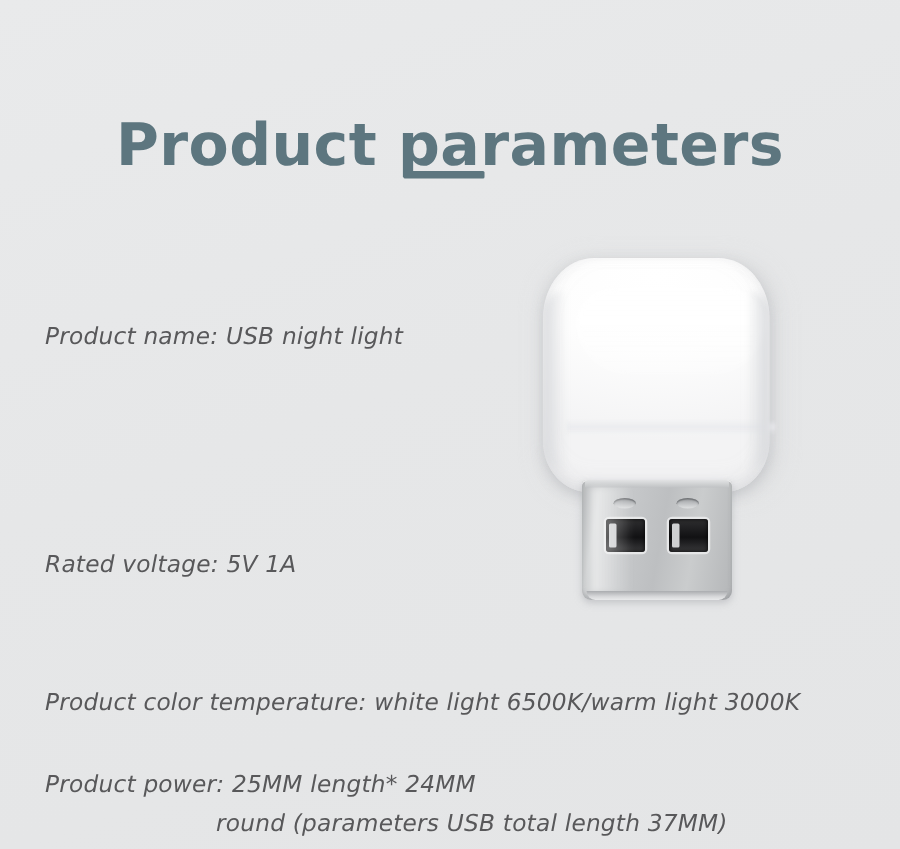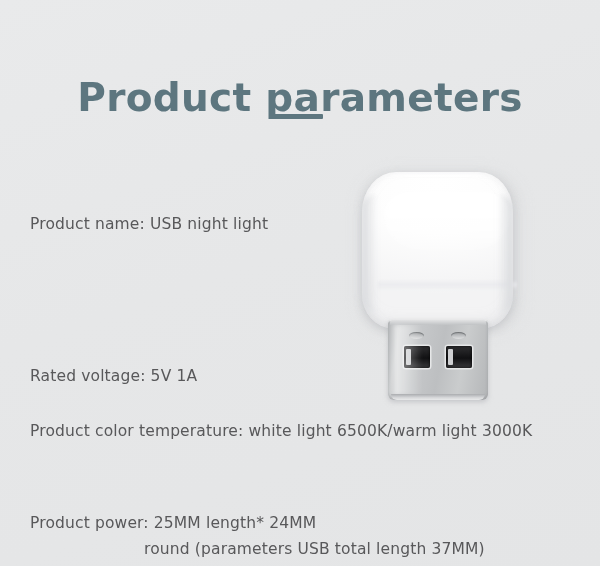--- a/index.html
+++ b/index.html
@@ -50,25 +50,26 @@
 
   
   .spec {
     position: absolute;
     font-family: "DejaVu Sans", sans-serif;
     font-size: 15.5px;
     font-weight: 400;
     color: #58585a;
     letter-spacing: 0.15px;
     white-space: nowrap;
+    font-style: italic;
   }
   .spec-name   { left: 30px;  top: 215px; }
   .spec-power  { left: 30px;  top: 290px; }
   .spec-volt   { left: 30px;  top: 367px; }
-  .spec-temp   { left: 30px;  top: 422px; }
+  .spec-temp   { left: 30px;  top: 459px; }
   .spec-size   { left: 30px;  top: 514px; }
   .spec-size-2 { left: 144px; top: 540px; }
 
   
   .product {
     position: absolute;
     left: 352px;
     top: 160px;
     width: 175px;
     height: 250px;

